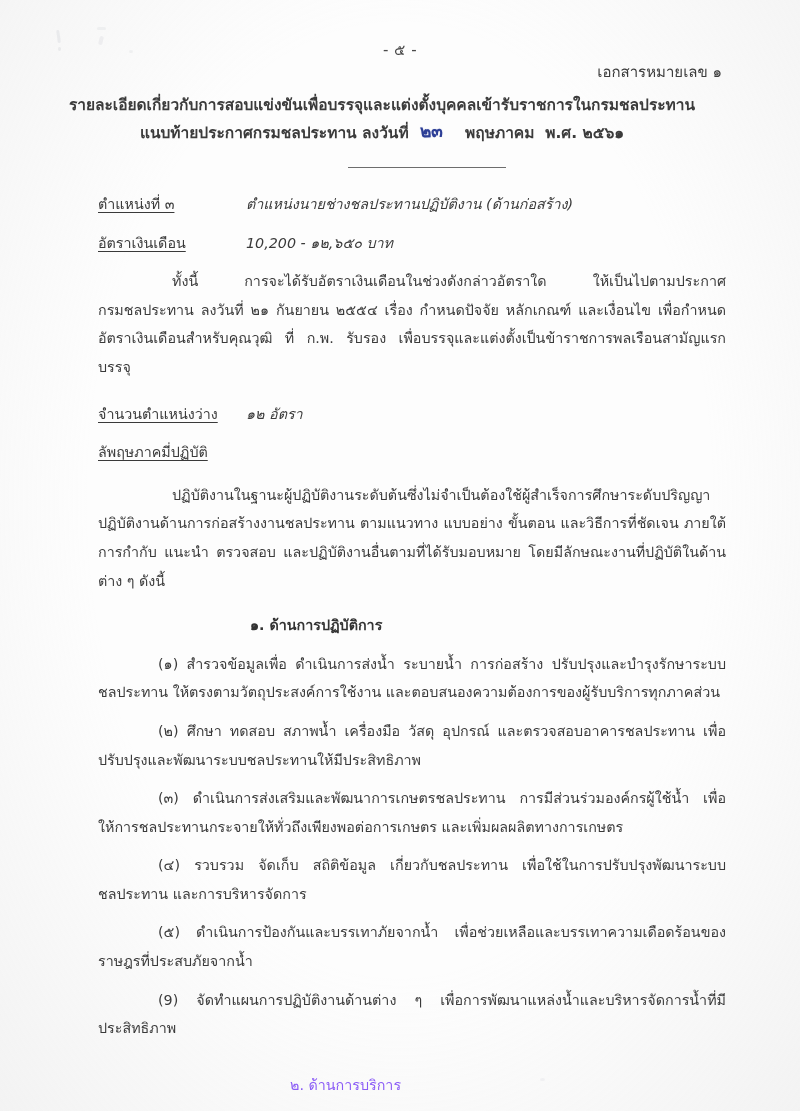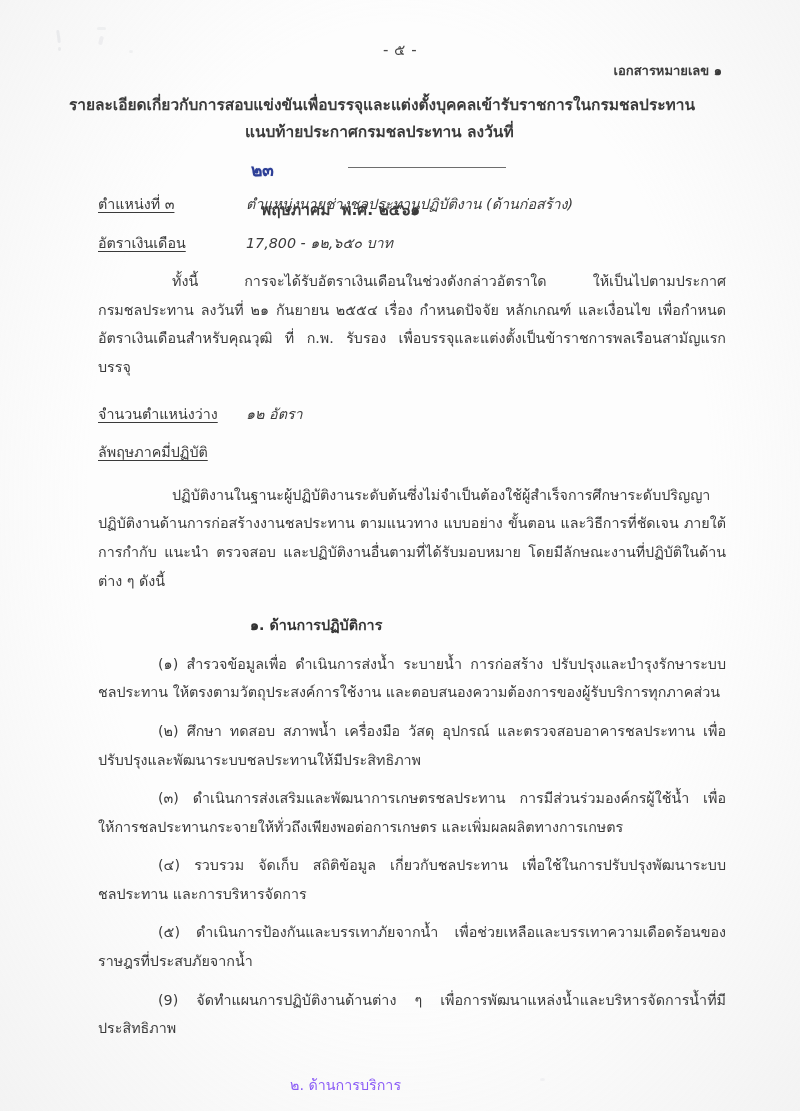--- a/index.html
+++ b/index.html
@@ -47,43 +47,42 @@
     width: 800px;
     text-align: center;
     font-size: 15px;
     letter-spacing: .5px;
     color: #4a4a4a;
   }
   .doc-no {
     position: absolute;
     top: 60px;
     right: 78px;
-    font-size: 13px;
-    font-weight: 700;
+    font-size: 15px;
+    font-weight: 400;
     color: #3b3b3b;
   }
   .title-block {
     position: absolute;
     top: 92px;
     left: 0;
     width: 764px;
     text-align: center;
   }
   .title-line {
     font-size: 15.5px;
     font-weight: 700;
     line-height: 27px;
     color: #3b3b3b;
   }
   .title-line-2 {
     display: inline-flex;
     align-items: baseline;
-    gap: 12px;
+    gap: 0;
     white-space: pre;
-    flex-direction: column;
   }
   .ink {
     color: #2c3e96;
     font-weight: 700;
     font-size: 17px;
     padding: 0 6px;
     transform: translateY(-1px) rotate(-1.5deg);
     display: inline-block;
     text-shadow: 0 0 1px rgba(44,62,150,.45);
   }
@@ -175,21 +174,21 @@
 
     <div class="row">
       <span class="lbl lbl-pos">ตำแหน่งที่ ๓</span>
       <span class="val">ตำแหน่งนายช่างชลประทานปฏิบัติงาน (ด้านก่อสร้าง)</span>
     </div>
 
     <div class="spacer-10"></div>
 
     <div class="row">
       <span class="lbl lbl-sal">อัตราเงินเดือน</span>
-      <span class="val">17,800 - ๑๒,๖๕๐  บาท</span>
+      <span class="val">10,200 - ๑๒,๖๕๐  บาท</span>
     </div>
 
     <div class="spacer-10"></div>
 
     <p class="para indent">ทั้งนี้ การจะได้รับอัตราเงินเดือนในช่วงดังกล่าวอัตราใด ให้เป็นไปตามประกาศกรมชลประทาน ลงวันที่ ๒๑ กันยายน ๒๕๕๔  เรื่อง กำหนดปัจจัย หลักเกณฑ์ และเงื่อนไข เพื่อกำหนดอัตราเงินเดือนสำหรับคุณวุฒิ ที่ ก.พ. รับรอง เพื่อบรรจุและแต่งตั้งเป็นข้าราชการพลเรือนสามัญแรกบรรจุ</p>
 
     <div class="spacer-18"></div>
 
     <div class="row">
       <span class="lbl lbl-vac">จำนวนตำแหน่งว่าง</span>

